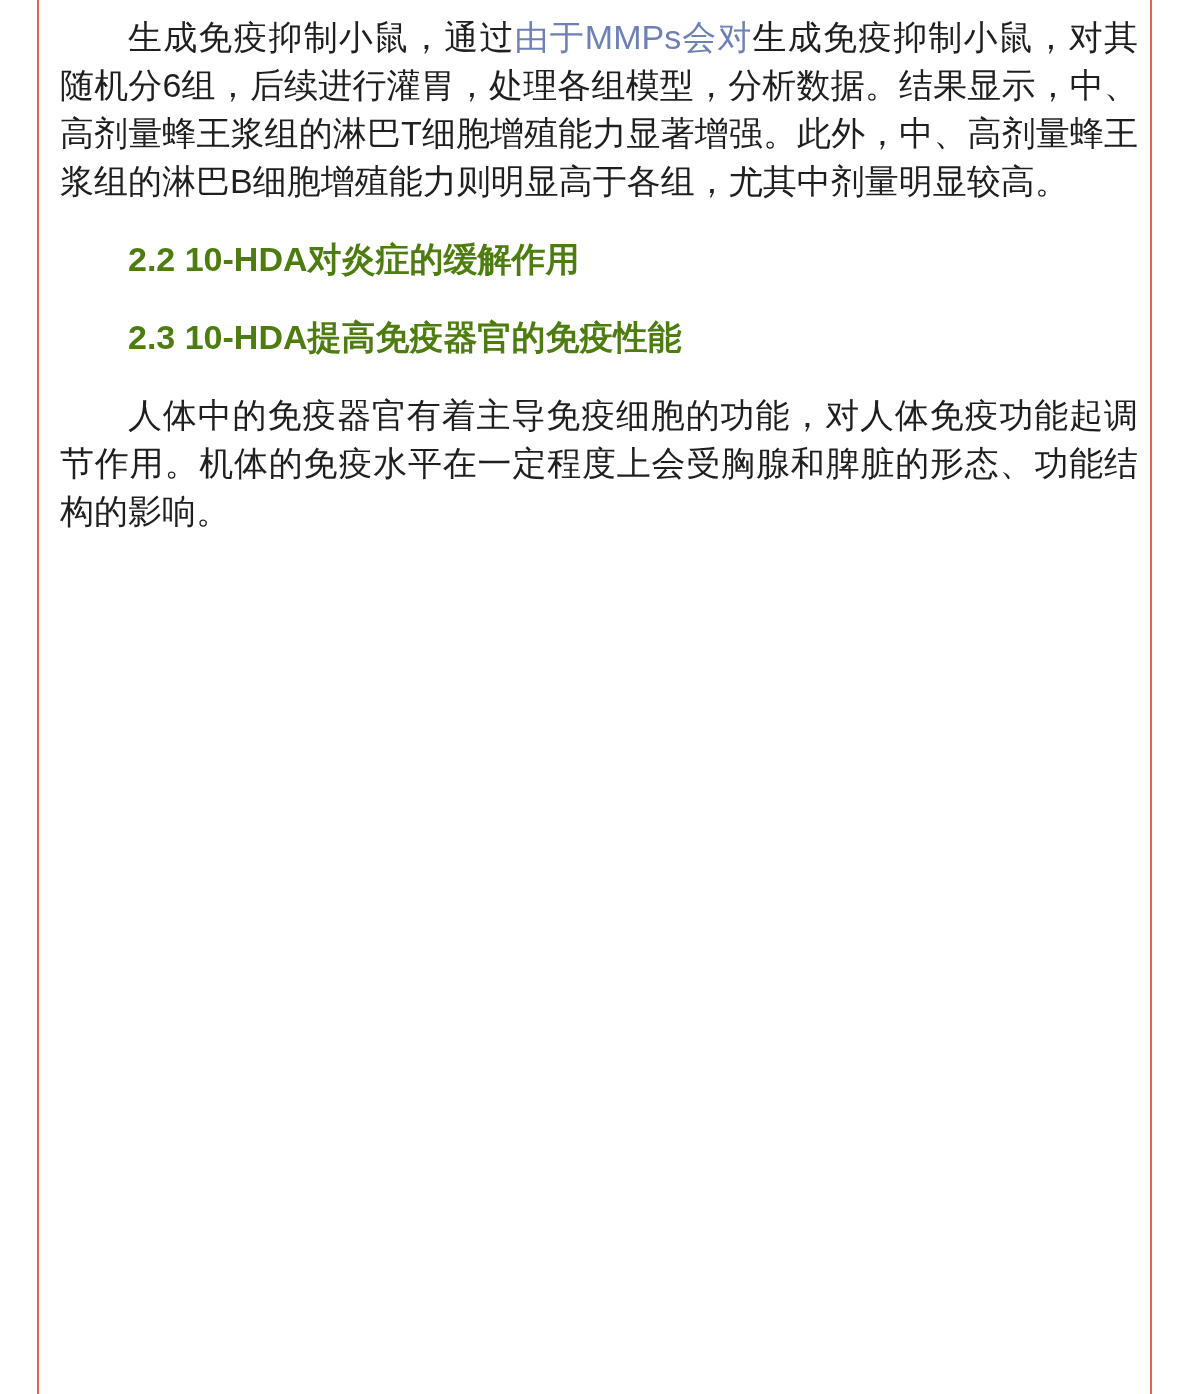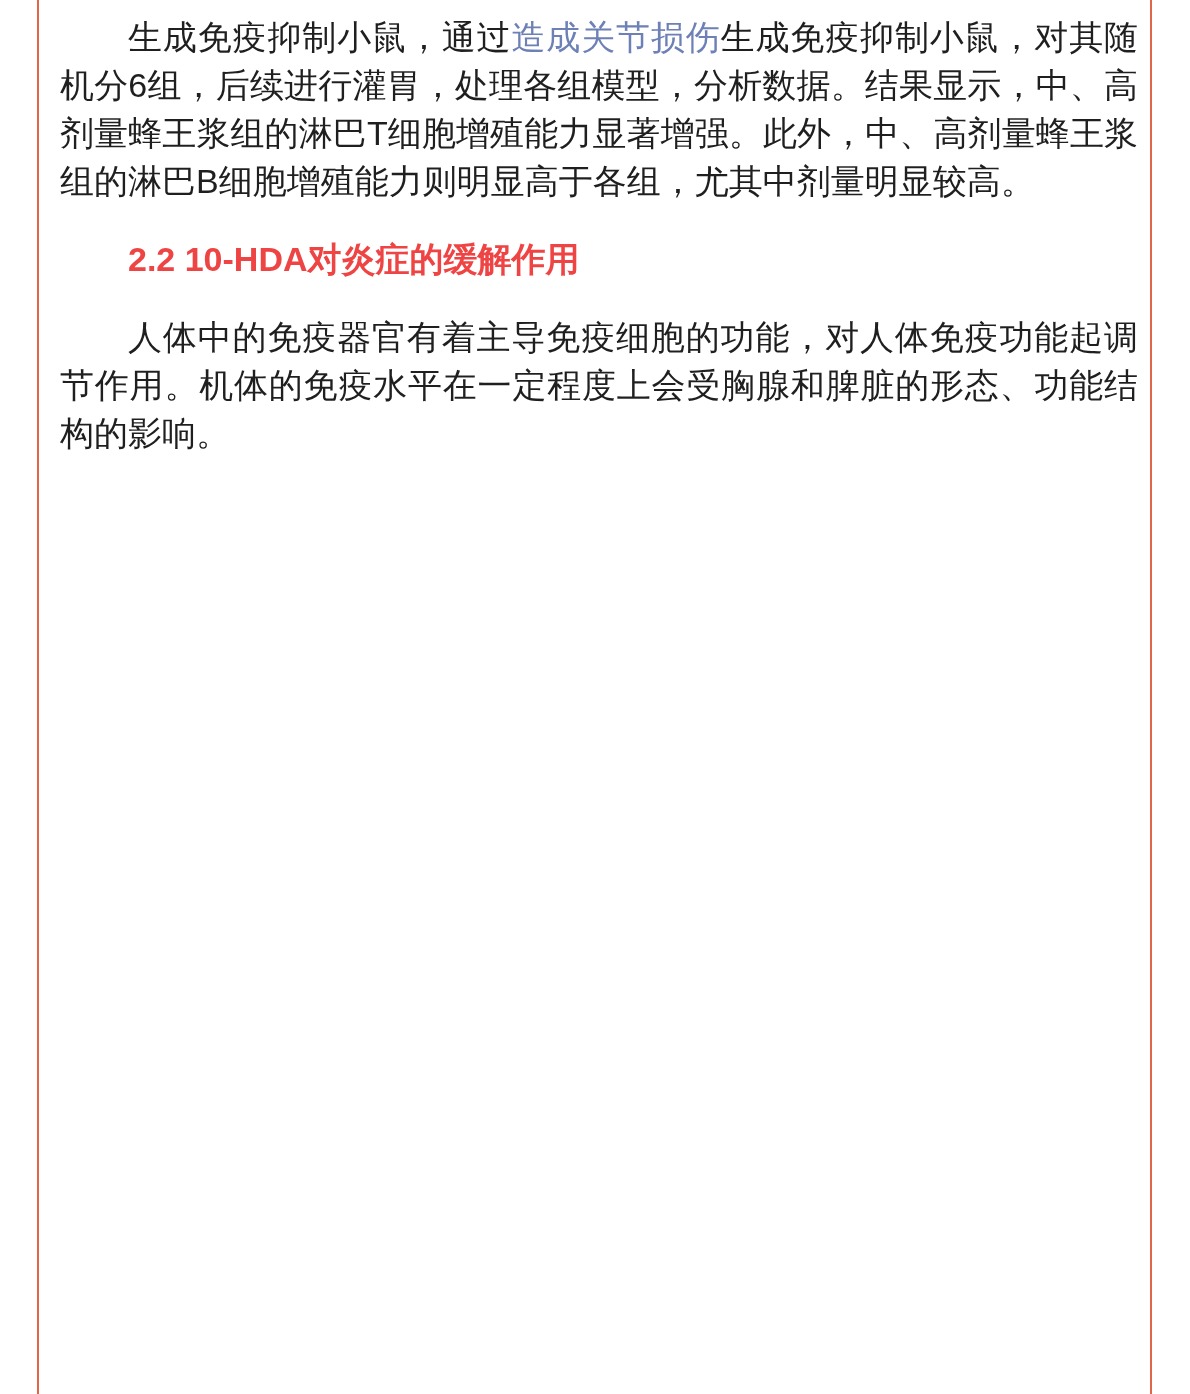--- a/index.html
+++ b/index.html
@@ -39,43 +39,44 @@
   }
   .content p {
     margin: 0 0 28px 0;
     text-indent: 2em;
   }
   .content h3 {
     margin: 30px 0 30px 0;
     font-size: 34px;
     line-height: 48px;
     font-weight: bold;
-    color: #ef4444;
+    color: #4d7c0f;
     text-indent: 2em;
   }
   .link {
     color: #6e81b6;
     text-decoration: none;
     cursor: pointer;
   }
 </style>
 </head>
 <body>
 
 <div class="page">
   <div class="vline left"></div>
   <div class="vline right"></div>
 
   <div class="content">
 
-    <p><span>生成免疫抑制小鼠，通过</span><a class="link">造成关节损伤</a><span>生成免疫抑制小鼠，对其随机分6组，后续进行灌胃，处理各组模型，分析数据。结果显示，中、高剂量蜂王浆组的淋巴T细胞增殖能力显著增强。此外，中、高剂量蜂王浆组的淋巴B细胞增殖能力则明显高于各组，尤其中剂量明显较高。</span></p>
+    <p><span>生成免疫抑制小鼠，通过</span><a class="link">由于MMPs会对</a><span>生成免疫抑制小鼠，对其随机分6组，后续进行灌胃，处理各组模型，分析数据。结果显示，中、高剂量蜂王浆组的淋巴T细胞增殖能力显著增强。此外，中、高剂量蜂王浆组的淋巴B细胞增殖能力则明显高于各组，尤其中剂量明显较高。</span></p>
 
 
     <h3>2.2 10-HDA对炎症的缓解作用</h3>
 
 
 
 
+    <h3>2.3 10-HDA提高免疫器官的免疫性能</h3>
 
     <p><span>人体中的免疫器官有着主导免疫细胞的功能，对人体免疫功能起调节作用。机体的免疫水平在一定程度上会受胸腺和脾脏的形态、功能结构的影响。</span></p>
 
   </div>
 </div>
 
 </body></html>

